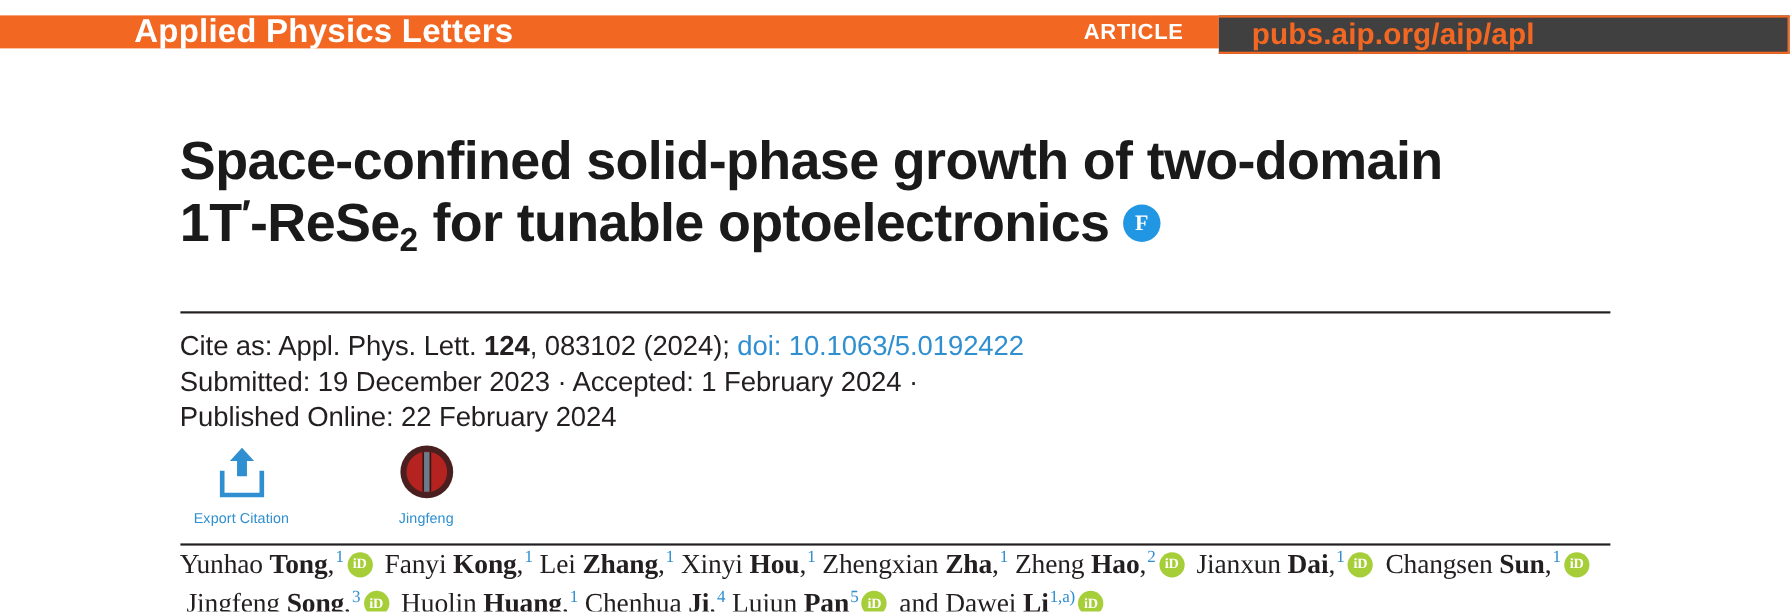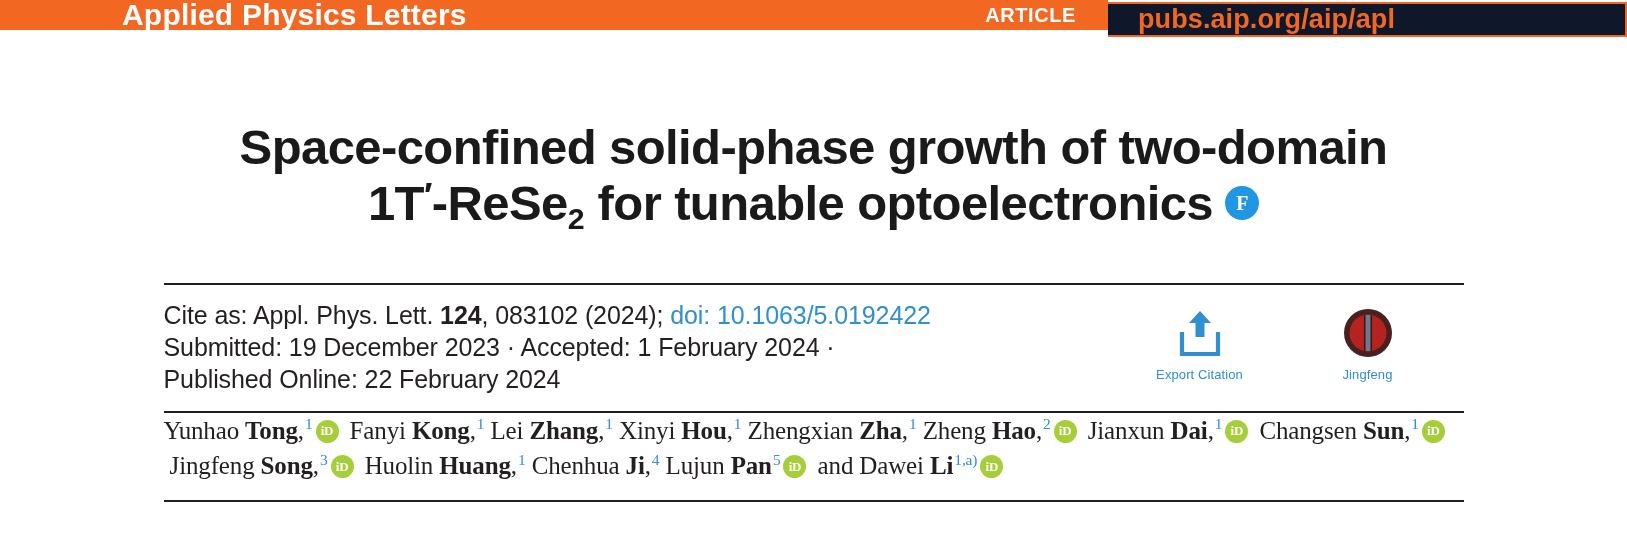--- a/index.html
+++ b/index.html
@@ -14,21 +14,21 @@
     color: #231f20;
     overflow: hidden;
     position: relative;
   }
 
   
   .header {
     position: relative;
     height: 58px;
     display: flex;
-    align-items: flex-start;
+    align-items: center;
     border-radius: 25px;
   }
   .header-bar {
     background: #f26722;
     flex: 0 0 1108px;
     display: flex;
     align-items: center;
     justify-content: space-between;
     padding: 0 28px 0 122px;
     box-sizing: border-box;
@@ -45,21 +45,21 @@
     font-size: 20px;
     font-weight: bold;
     letter-spacing: 0.6px;
     line-height: 1;
     padding-right: 4px;
   }
   .url-box {
     flex: 1 1 auto;
     border: 2px solid #f26722;
     border-left: none;
-    background: #0f172a;
+    background: #404040;
     display: flex;
     align-items: center;
     box-sizing: border-box;
     padding-left: 30px;
     margin-top: 2px;
     margin-bottom: -2px;
   }
   .url-text {
     color: #f26722;
     font-size: 27px;
@@ -79,21 +79,20 @@
   }
 
   h1.paper-title {
     font-size: 49px;
     line-height: 1.12;
     font-weight: bold;
     letter-spacing: -0.6px;
     margin: 0 0 0 0;
     color: #1a1a1a;
     max-width: 1310px;
-    text-align: center;
   }
   h1.paper-title .sub {
     font-size: 0.62em;
     vertical-align: -0.28em;
     letter-spacing: 0;
   }
   h1.paper-title .prime {
     font-size: 0.72em;
     vertical-align: 0.38em;
   }
@@ -121,20 +120,21 @@
   .rule-title { margin-top: 48px; }
   .rule-cite  { margin-top: 16px; }
   .rule-authors { margin-top: 16px; }
 
   
   .cite-row {
     display: flex;
     align-items: flex-start;
     justify-content: space-between;
     padding-top: 14px;
+    flex-direction: column;
   }
   .cite-lines {
     font-size: 25px;
     line-height: 1.28;
     color: #231f20;
     letter-spacing: -0.1px;
   }
   .cite-lines b { font-weight: bold; }
   .doi-link {
     color: #2f8fd0;

